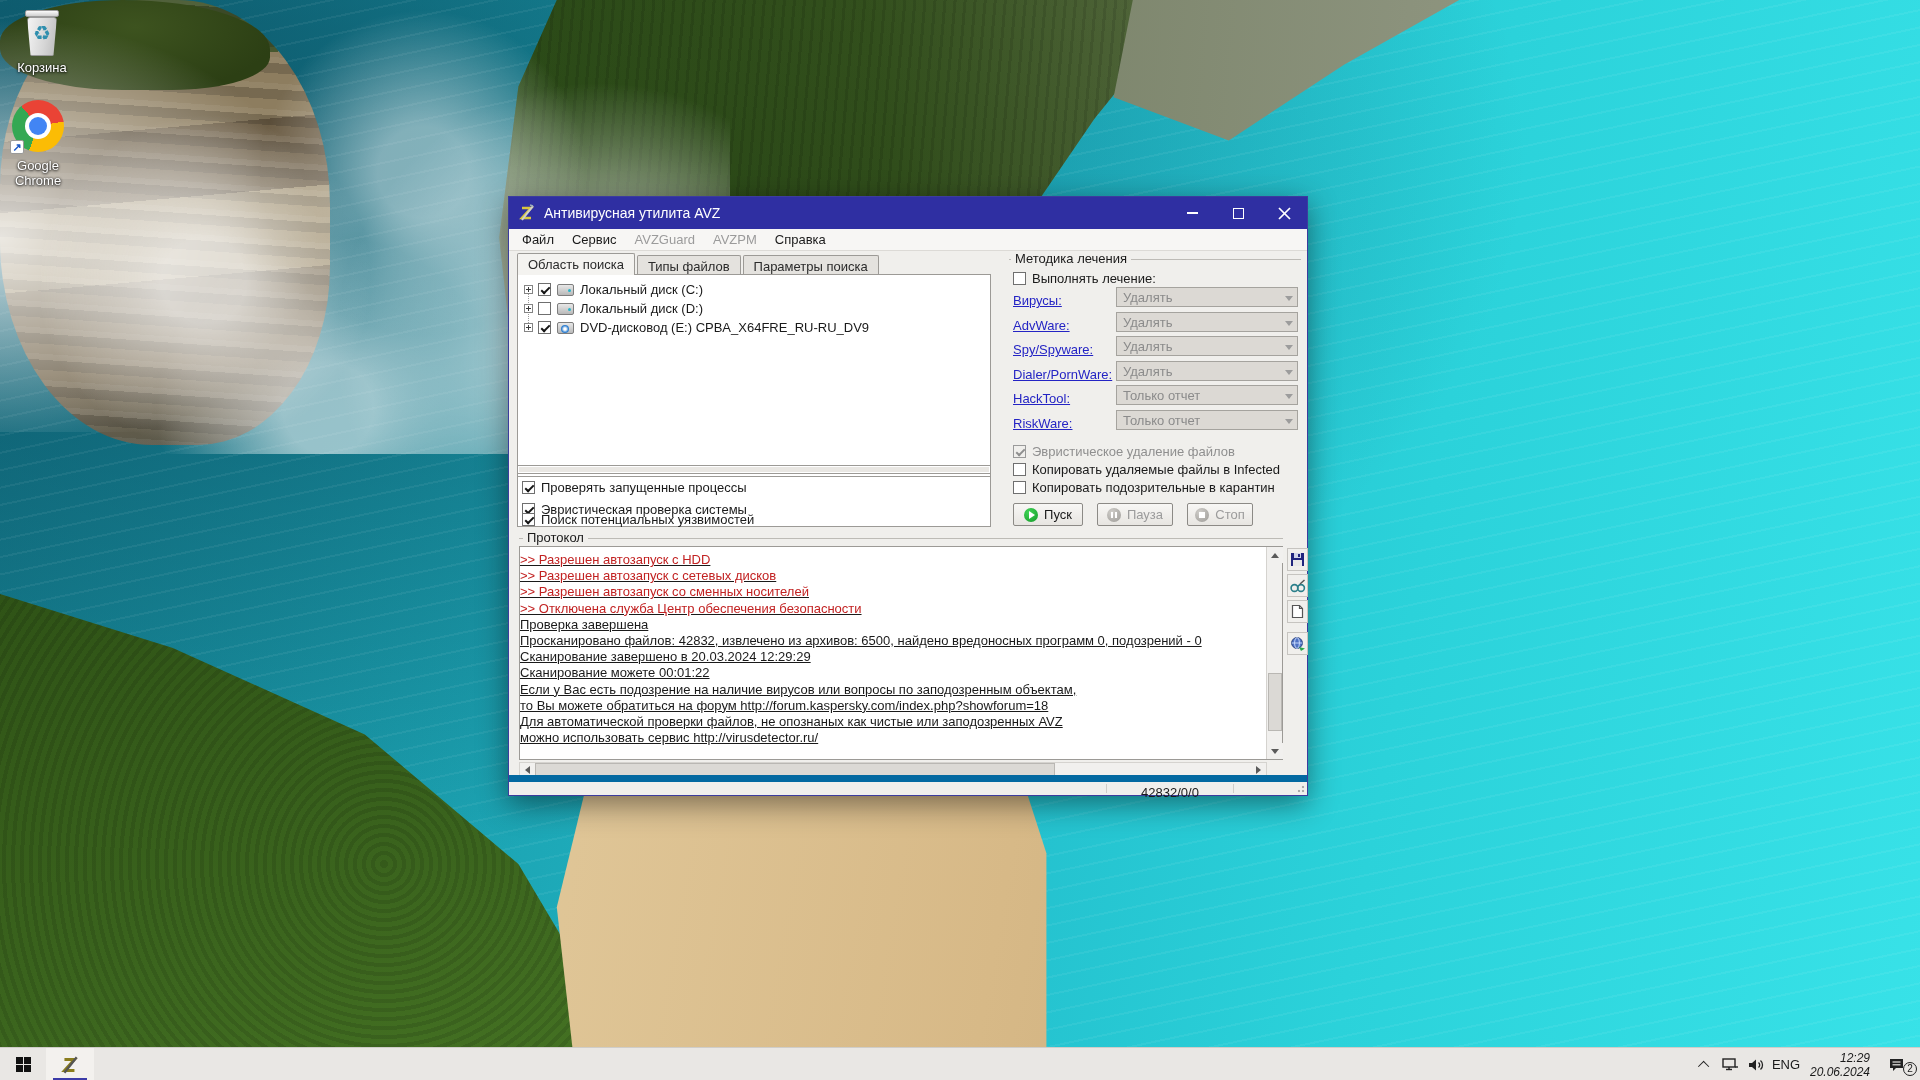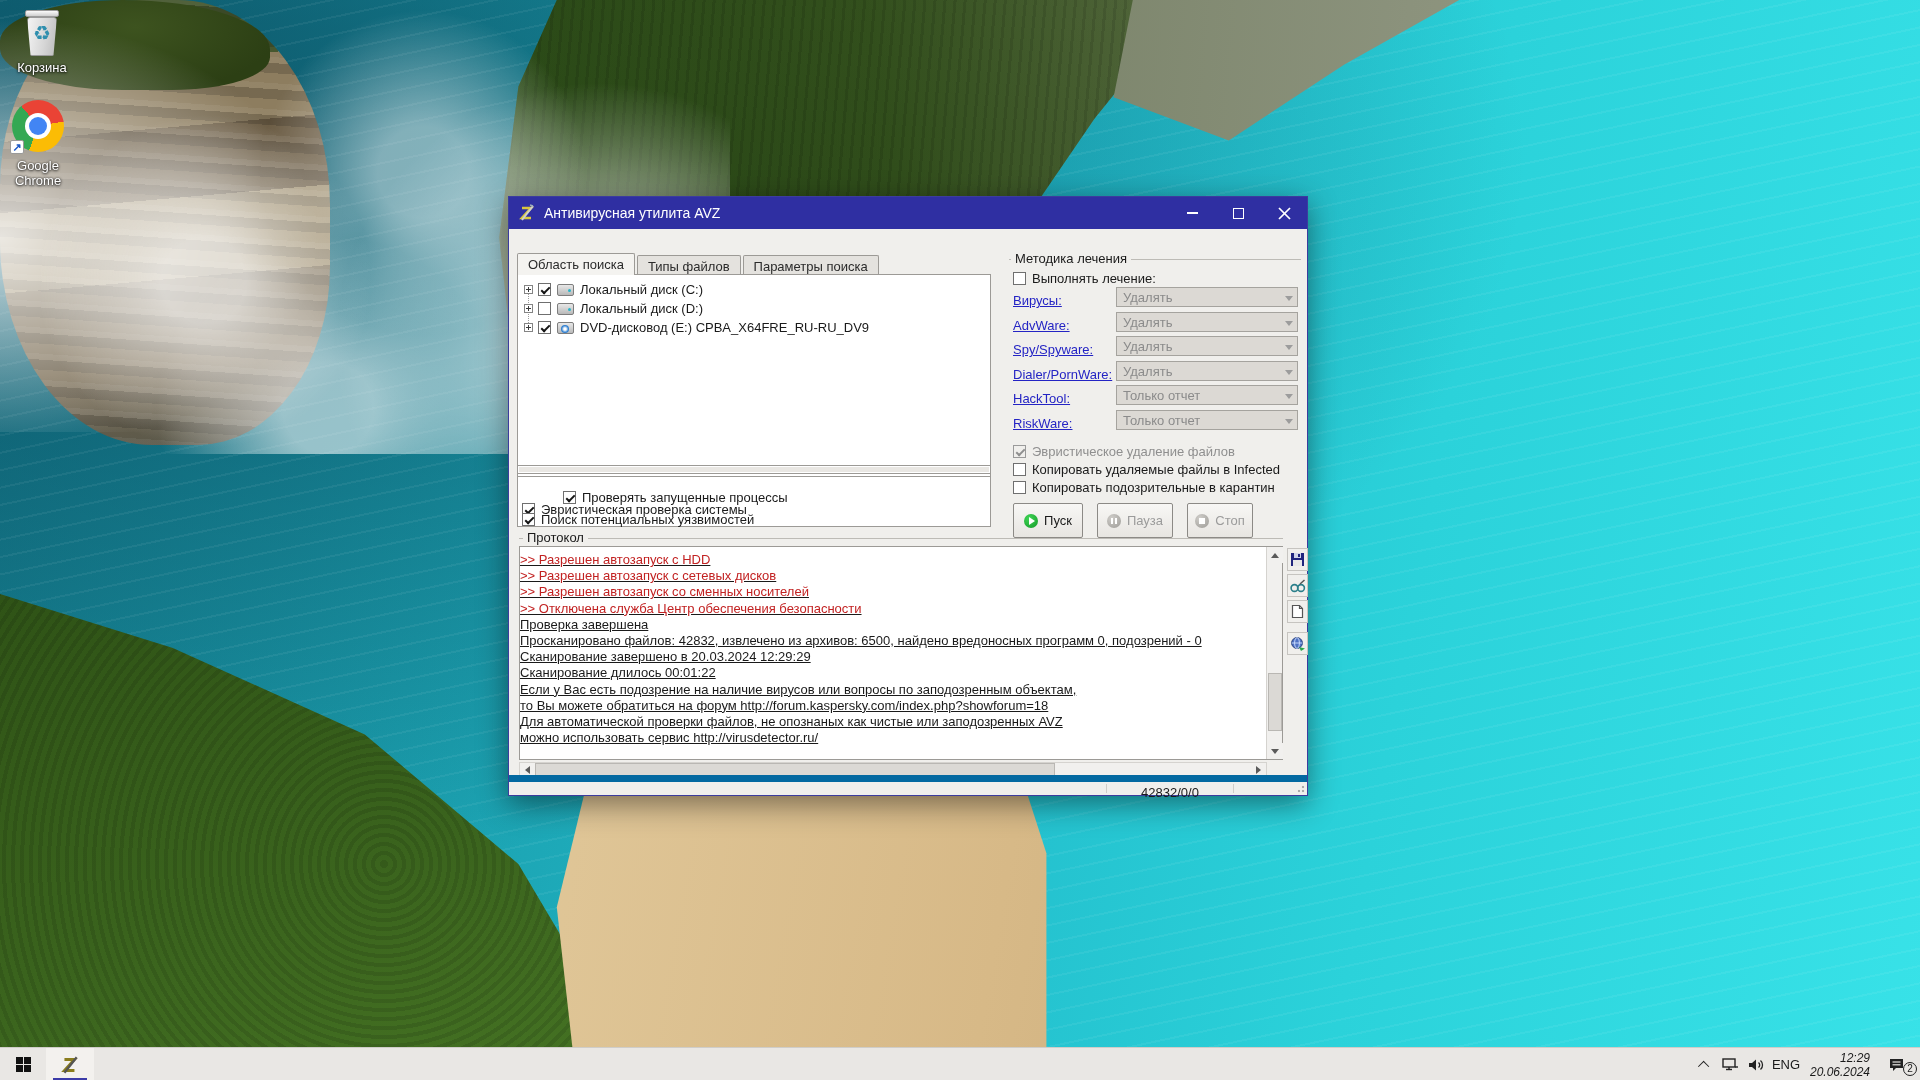--- a/index.html
+++ b/index.html
@@ -106,21 +106,21 @@
   .opt-row { position:absolute; left:4px; display:flex; align-items:center; height:16px; }
   .opt-row .cb { margin-right:6px; }
 
   .grp-label { position:absolute; background:#f0efec; padding:0 4px; z-index:2; }
   .grp-line { position:absolute; border-top:1px solid #bdbbb6; }
 
   .link { color:#2424c4; text-decoration:underline; }
   .ddl { position:absolute; width:182px; height:20px; background:#dcd9d4; border:1px solid #a5a39e; color:#8b8b8b; padding:2px 18px 0 6px; overflow:hidden; white-space:nowrap; }
   .ddl .arr { position:absolute; right:4px; top:8px; width:0; height:0; border-left:4px solid transparent; border-right:4px solid transparent; border-top:5px solid #9c9c9c; }
 
-  .btn { position:absolute; height:35px; border:1px solid #8c8a86; border-radius:2px; background:linear-gradient(#f8f7f5,#e7e5e1); display:flex; align-items:center; justify-content:center; gap:6px; }
+  .btn { position:absolute; height:23px; border:1px solid #8c8a86; border-radius:2px; background:linear-gradient(#f8f7f5,#e7e5e1); display:flex; align-items:center; justify-content:center; gap:6px; }
   .btn.disabled { color:#9b9b9b; }
   .btn-circ { width:14px; height:14px; border-radius:50%; position:relative; flex:0 0 auto; }
   .circ-green { background:radial-gradient(circle at 35% 30%, #3fd455, #149a29); }
   .circ-gray { background:radial-gradient(circle at 35% 30%, #cfcdc9, #9d9b97); }
   .ic-play { position:absolute; left:5px; top:3px; width:0; height:0; border-top:4px solid transparent; border-bottom:4px solid transparent; border-left:6px solid #fff; }
   .ic-pause { position:absolute; left:4px; top:4px; width:2px; height:6px; background:#fff; box-shadow:4px 0 0 #fff; }
   .ic-stop { position:absolute; left:4px; top:4px; width:6px; height:6px; background:#fff; }
 
   #log-area { position:absolute; left:10px; top:349px; width:764px; height:214px; background:#fff; border:1px solid #9c9a96; }
   #log-lines { position:absolute; left:0; top:0; right:16px; bottom:0; padding:5px 0; overflow:hidden;text-decoration:underline; }
@@ -213,20 +213,27 @@
           <div class="glyph-max"></div>
         </div>
       <div class="cap-btn cap-close">
         <svg width="13" height="13" viewBox="0 0 13 13">
           <line x1="1" y1="1" x2="12" y2="12" stroke="#fff" stroke-width="1.7"></line>
           <line x1="12" y1="1" x2="1" y2="12" stroke="#fff" stroke-width="1.7"></line>
         </svg>
       </div>
     </div>
 
+    <div class="menubar">
+      <span class="menu-item">Файл</span>
+      <span class="menu-item">Сервис</span>
+      <span class="menu-item disabled">AVZGuard</span>
+      <span class="menu-item disabled">AVZPM</span>
+      <span class="menu-item">Справка</span>
+    </div>
 
     <div class="tabs">
       <div class="tab active">Область поиска</div>
       <div class="tab">Типы файлов</div>
       <div class="tab">Параметры поиска</div>
     </div>
 
     <div class="panel" id="tree-panel">
       <div class="tree-connector"></div>
       <div class="tree-row" style="top:6px;">
@@ -247,21 +254,21 @@
         <div class="drive-ic dvd"></div>
         <span>DVD-дисковод (E:) CPBA_X64FRE_RU-RU_DV9</span>
       </div>
     </div>
 
     <div id="tree-strip">
         <div class="fill"></div>
       </div>
 
     <div class="panel" id="opts-panel">
-      <div class="opt-row" style="top:12px;margin-left:41px;">
+      <div class="opt-row" style="top:2px;">
         <div class="cb checked"></div>
         <span>Проверять запущенные процессы</span>
       </div>
       <div class="opt-row" style="top:0;margin-top:24px;">
         <div class="cb checked"></div>
         <span>Эвристическая проверка системы</span>
       </div>
       <div class="opt-row" style="top:34px;">
         <div class="cb checked"></div>
         <span>Поиск потенциальных уязвимостей</span>
@@ -331,21 +338,21 @@
 
     <div id="log-area">
       <div id="log-lines">
         <div class="log-line warn">&gt;&gt;  Разрешен автозапуск с HDD</div>
         <div class="log-line warn">&gt;&gt;  Разрешен автозапуск с сетевых дисков</div>
         <div class="log-line warn">&gt;&gt;  Разрешен автозапуск со сменных носителей</div>
         <div class="log-line warn">&gt;&gt;  Отключена служба Центр обеспечения безопасности</div>
         <div class="log-line">Проверка завершена</div>
         <div class="log-line">Просканировано файлов: 42832, извлечено из архивов: 6500, найдено вредоносных программ 0, подозрений - 0</div>
         <div class="log-line">Сканирование завершено в 20.03.2024 12:29:29</div>
-        <div class="log-line">Сканирование длилось 00:01:22</div>
+        <div class="log-line">Сканирование можете 00:01:22</div>
         <div class="log-line">Если у Вас есть подозрение на наличие вирусов или вопросы по заподозренным объектам,</div>
         <div class="log-line">то Вы можете обратиться на форум http://forum.kaspersky.com/index.php?showforum=18</div>
         <div class="log-line">Для автоматической проверки файлов, не опознаных как чистые или заподозренных AVZ</div>
         <div class="log-line">можно использовать сервис http://virusdetector.ru/</div>
       </div>
       <div class="vscroll">
         <div class="up">
             <div class="tri-up"></div>
           </div>
         <div class="v-thumb" style="top:126px; height:58px;"></div>

